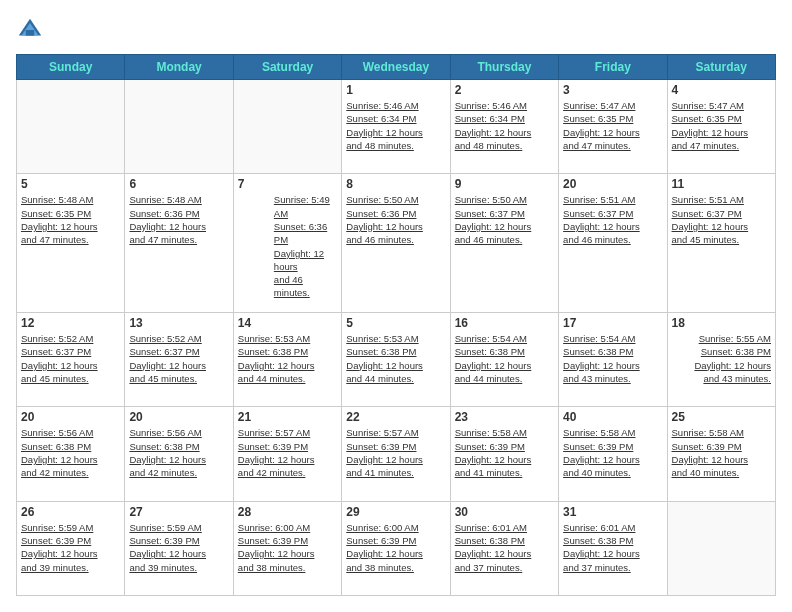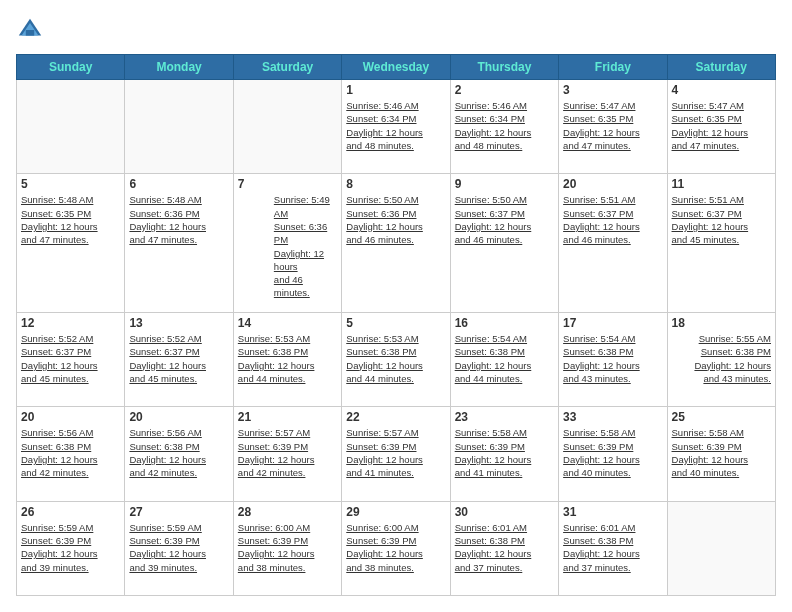--- a/index.html
+++ b/index.html
@@ -298,21 +298,21 @@
 and 41 minutes.</div>
           </td>
           <td>
             <div class="day-num">23</div>
             <div class="day-info" style="white-space: pre-line;">Sunrise: 5:58 AM
 Sunset: 6:39 PM
 Daylight: 12 hours
 and 41 minutes.</div>
           </td>
           <td>
-            <div class="day-num">33</div>
+            <div class="day-num">40</div>
             <div class="day-info" style="white-space: pre-line;">Sunrise: 5:58 AM
 Sunset: 6:39 PM
 Daylight: 12 hours
 and 40 minutes.</div>
           </td>
           <td>
             <div class="day-num">25</div>
             <div class="day-info" style="white-space: pre-line;">Sunrise: 5:58 AM
 Sunset: 6:39 PM
 Daylight: 12 hours

